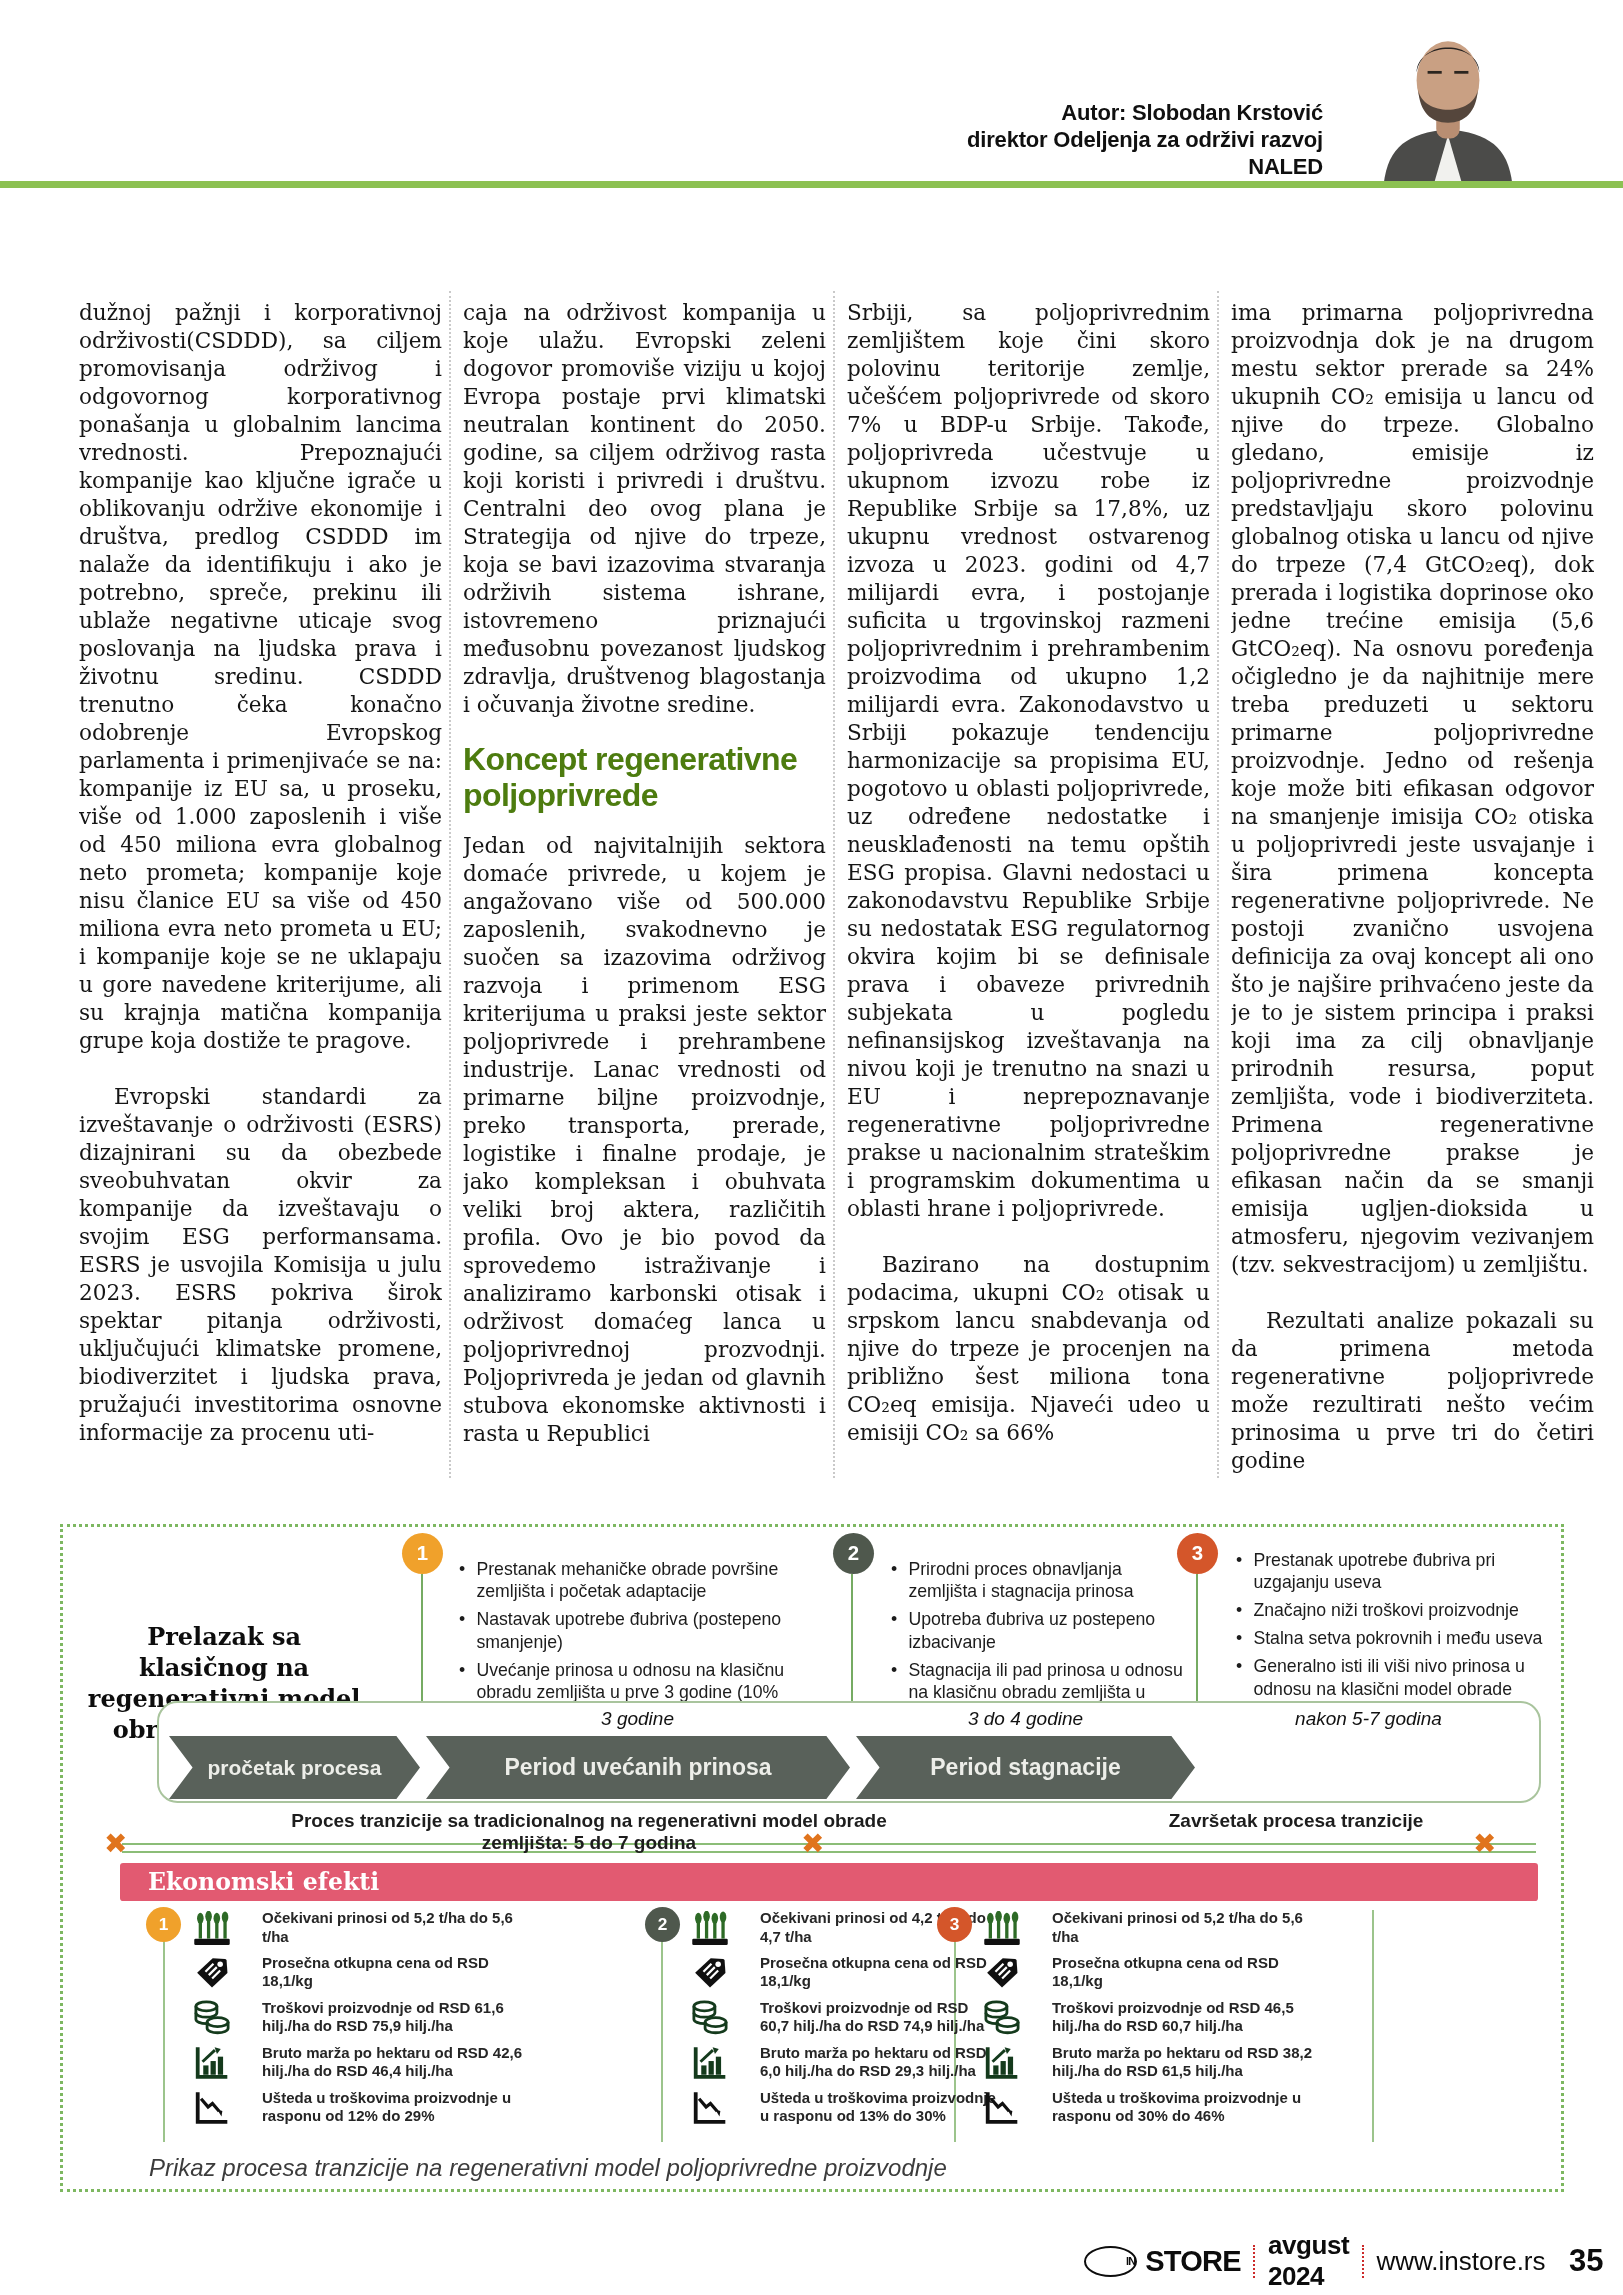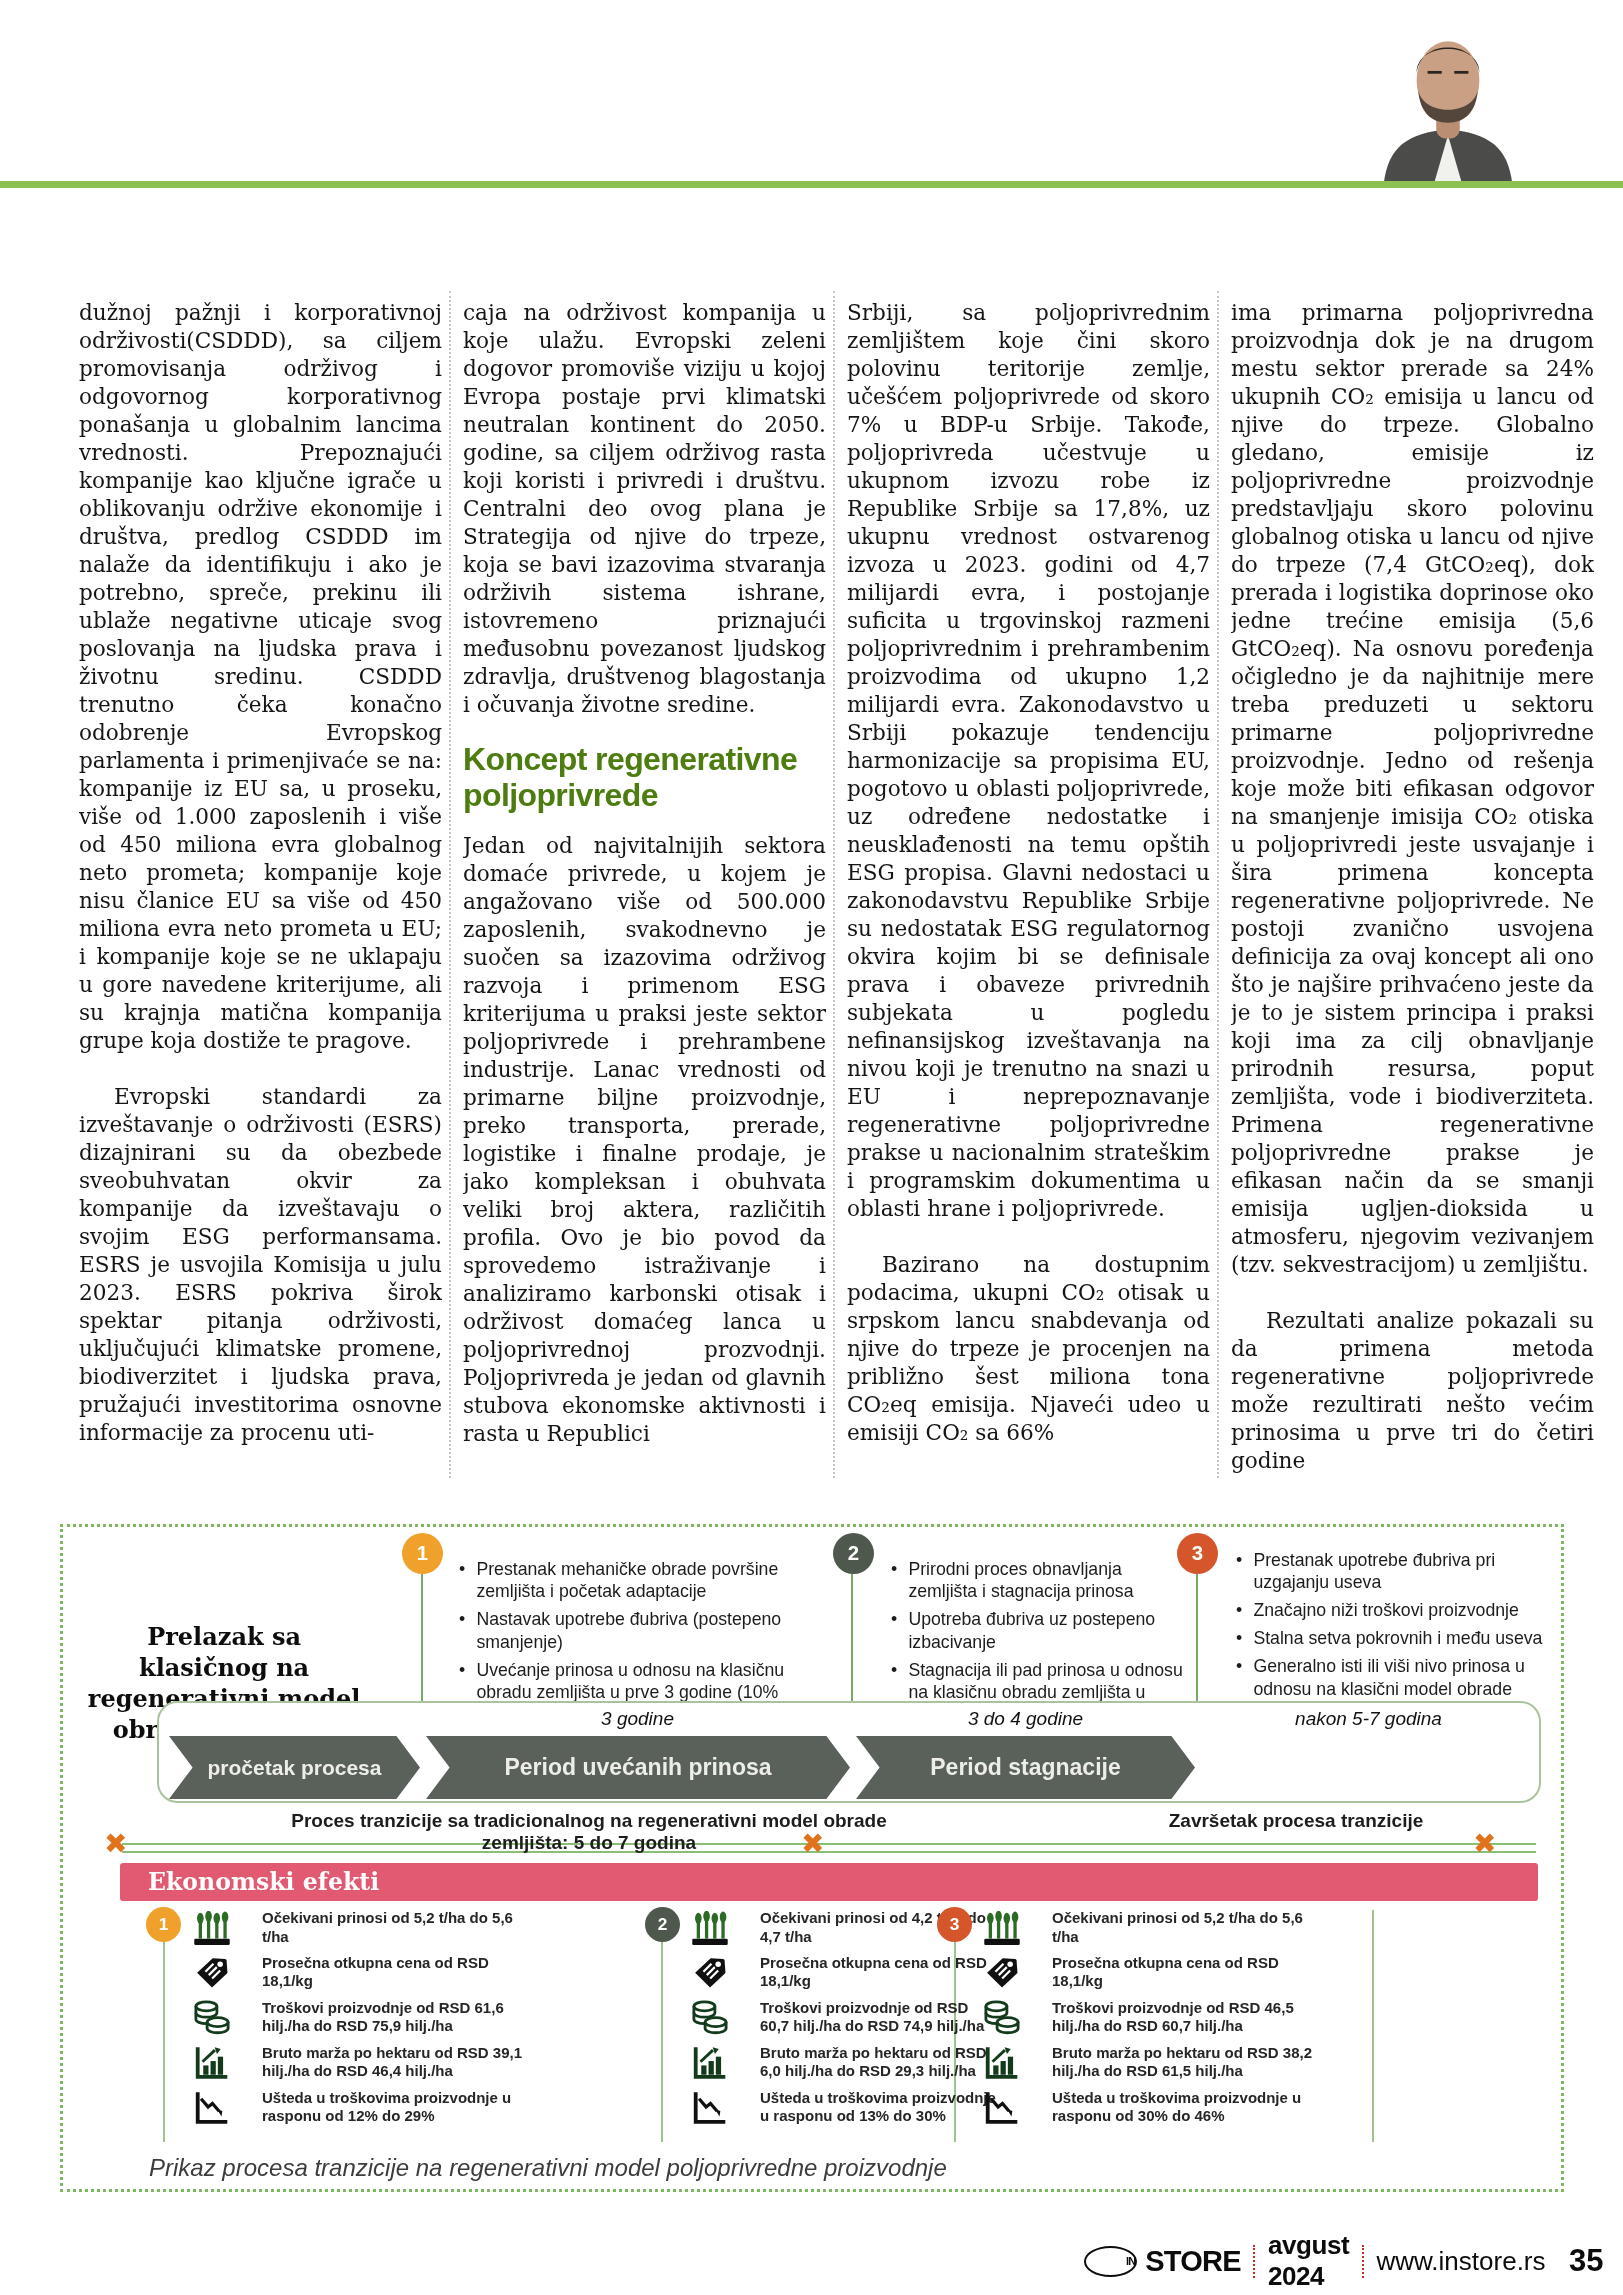--- a/index.html
+++ b/index.html
@@ -74,20 +74,25 @@
   .fsep{height:33px;border-left:2.7px dotted #cc2a2a;margin:0 12.6px;}
   .issue{font-weight:bold;font-size:26px;letter-spacing:-0.4px;}
   .site{font-size:26px;}
   .pageno{font-weight:900;font-size:31px;margin-left:23.6px;}
 </style>
 </head>
 <body>
 
 <div class="page">
 
+  <div class="author">
+    <div>Autor: Slobodan Krstović</div>
+    <div>direktor Odeljenja za održivi razvoj</div>
+    <div>NALED</div>
+  </div>
   <div class="portrait">
     <svg viewBox="0 0 288 200" width="226" height="157">
       <path d="M62 200 C68 152 92 136 144 130 C196 136 220 152 226 200 Z" fill="#4b4b49"></path>
       <path d="M126 200 L144 138 L162 200 Z" fill="#f1f1ee"></path>
       <rect x="129" y="104" width="30" height="38" rx="12" fill="#b98e72"></rect>
       <ellipse cx="144" cy="68" rx="40" ry="50" fill="#c9a083"></ellipse>
       <path d="M104 58 C104 18 184 18 184 58 C180 36 164 26 144 26 C124 26 108 36 104 58 Z" fill="#262220"></path>
       <path d="M106 80 C112 114 176 114 182 80 C180 108 166 122 144 122 C122 122 108 108 106 80 Z" fill="#55463c"></path>
       <rect x="118" y="56" width="18" height="3.5" fill="#2b251f"></rect>
       <rect x="152" y="56" width="18" height="3.5" fill="#2b251f"></rect>
@@ -241,21 +246,21 @@
         <span class="econ-ic">
             <svg class="ic" viewBox="0 0 24 24">
               <path d="M2.2 1.5v20.3h20.3" stroke="#143a1c" stroke-width="2.6" fill="none"></path>
               <rect x="6" y="14" width="3.6" height="6.4" fill="#143a1c"></rect>
               <rect x="11" y="11" width="3.6" height="9.4" fill="#143a1c"></rect>
               <rect x="16" y="8" width="3.6" height="12.4" fill="#143a1c"></rect>
               <path d="M5.5 11.5 14 3.5" stroke="#143a1c" stroke-width="2" fill="none"></path>
               <path d="M13.8 1.6l4.2 1.2-2.6 3.4z" fill="#143a1c"></path>
             </svg>
           </span>
-        <span class="econ-text">Bruto marža po hektaru od RSD 39,1 hilj./ha do RSD 46,4 hilj./ha</span>
+        <span class="econ-text">Bruto marža po hektaru od RSD 42,6 hilj./ha do RSD 46,4 hilj./ha</span>
       </div>
       <div class="econ-row">
         <span class="econ-ic">
             <svg class="ic" viewBox="0 0 24 24">
               <path d="M2.2 1.5v20.3h20.3" stroke="#101010" stroke-width="2.6" fill="none"></path>
               <path d="M4.5 6l4.8 5.6 3-2.4 4.6 5.4" stroke="#101010" stroke-width="2.2" fill="none"></path>
               <path d="M15.5 13.2l3.6 1.2-.6 3.8-3-5z" fill="#101010"></path>
             </svg>
           </span>
         <span class="econ-text">Ušteda u troškovima proizvodnje u rasponu od 12% do 29%</span>

